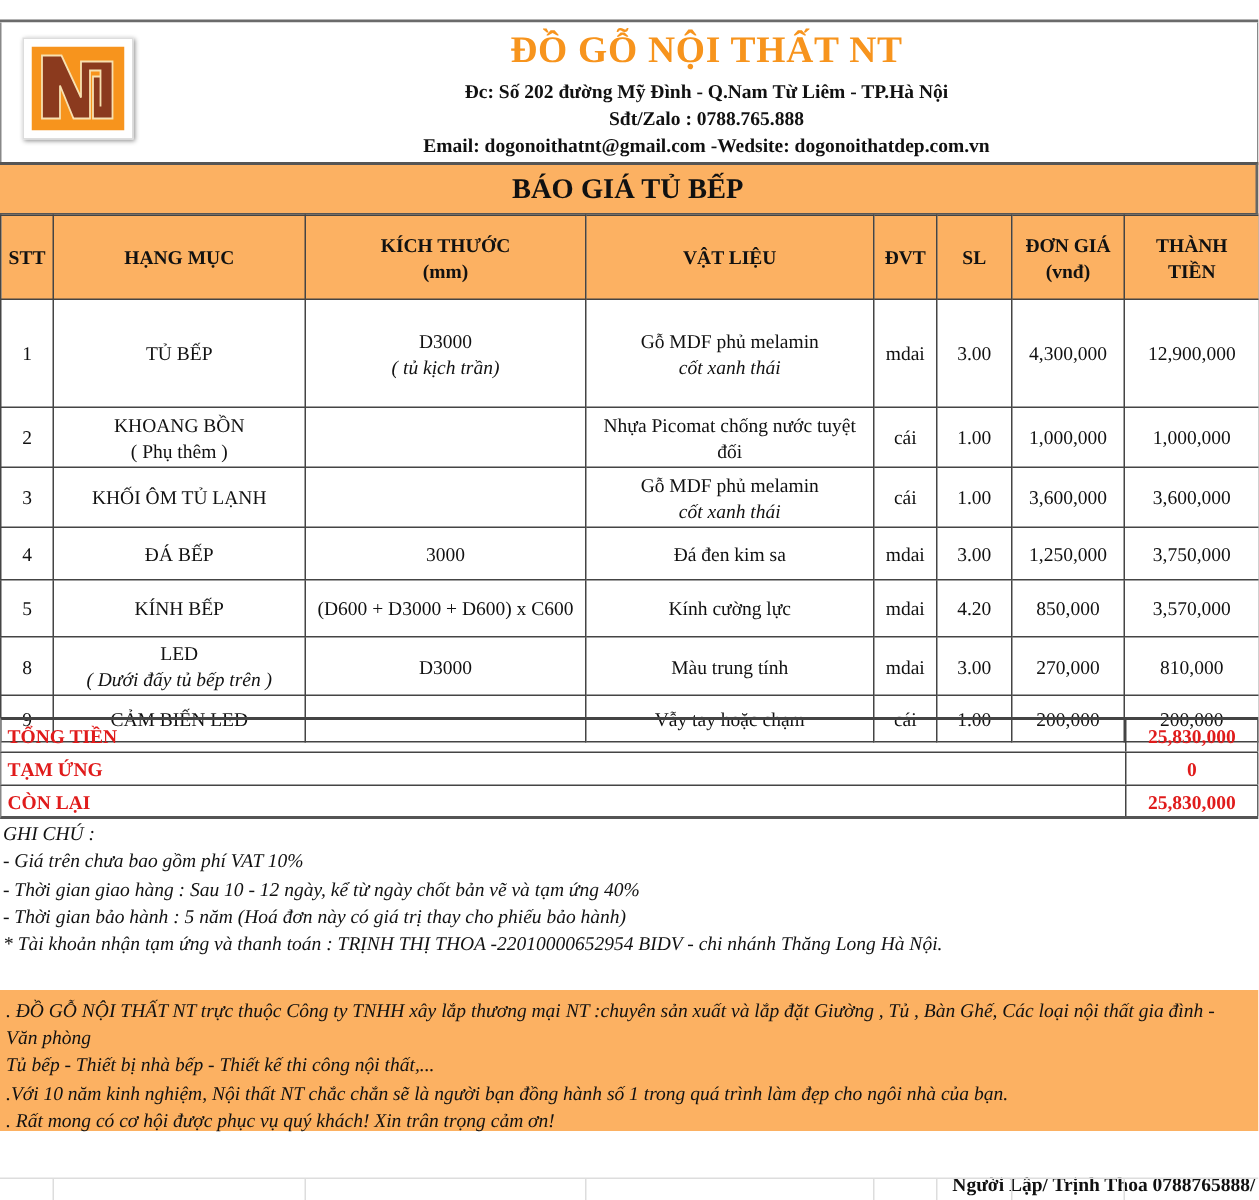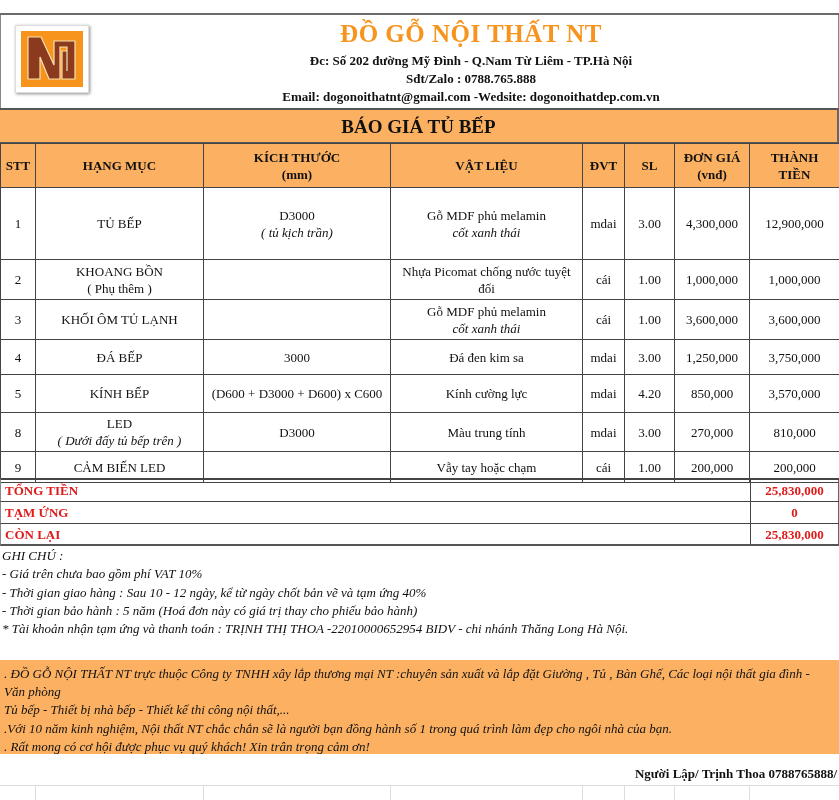--- a/index.html
+++ b/index.html
@@ -15,34 +15,34 @@
   .header-line { position: absolute; left: 200px; width: 540px; text-align: center; font-size: 13px; font-weight: bold; color: #111; }
   .hl-1 { top: 38px; }
   .hl-2 { top: 56px; }
   .hl-3 { top: 74px; left: 170px; width: 600px; }
 
   .title-bar { position: absolute; left: 0; top: 108px; width: 839px; height: 35px; background: #fcb162; border-top: 2px solid #555; border-bottom: 1px solid #555; border-right: 2px solid #666; text-align: center; font-size: 19px; font-weight: bold; line-height: 34px; color: #111; }
 
   table.quote { position: absolute; left: 0; top: 143px; width: 839px; border-collapse: collapse; table-layout: fixed; font-size: 13px; }
   table.quote td, table.quote th { border: 1px solid #444; text-align: center; vertical-align: middle; padding: 0 3px; line-height: 17px; }
   table.quote th { background: #fcb162; font-weight: bold; font-size: 13px; }
-  table.quote tr.hdr { height: 44px; }
+  table.quote tr.hdr { height: 56px; }
   td.num { text-align: right; padding-right: 4px; }
   .it { font-style: italic; }
 
   .sum-row { position: absolute; left: 0; width: 839px; border-bottom: 1px solid #444; border-left: 1px solid #888; }
   .sum-label { position: absolute; left: 4px; top: 3px; color: #e01b1b; font-weight: bold; font-size: 13px; }
   .sum-value { position: absolute; left: 749px; width: 90px; top: 0; bottom: 0; border-left: 1px solid #444; border-right: 2px solid #666; text-align: center; color: #e01b1b; font-weight: bold; font-size: 13px; line-height: 21px; }
 
   .notes { position: absolute; left: 0; top: 545px; width: 839px; height: 115px; padding: 2px 0 0 2px; font-style: italic; font-size: 13px; line-height: 18.3px; }
   .notes .bold { font-weight: normal; }
 
   .footer-box { position: absolute; left: 0; top: 660px; width: 839px; height: 94px; background: #fcb162; padding: 5px 6px 0 4px; font-style: italic; font-size: 13px; line-height: 18.2px; }
 
-  .signature { position: absolute; right: 2px; top: 766px; font-weight: bold; font-size: 13px; }
+  .signature { position: absolute; right: 2px; top: 782px; font-weight: bold; font-size: 13px; }
 
   .grid-bottom { position: absolute; left: 0; top: 785px; width: 839px; height: 15px; border-top: 1px solid #ddd; }
   .grid-bottom span { position: absolute; top: 0; bottom: 0; border-left: 1px solid #ddd; }
 </style>
 </head>
 <body>
 
 <div class="top-strip"></div>
 
 <div class="header">

